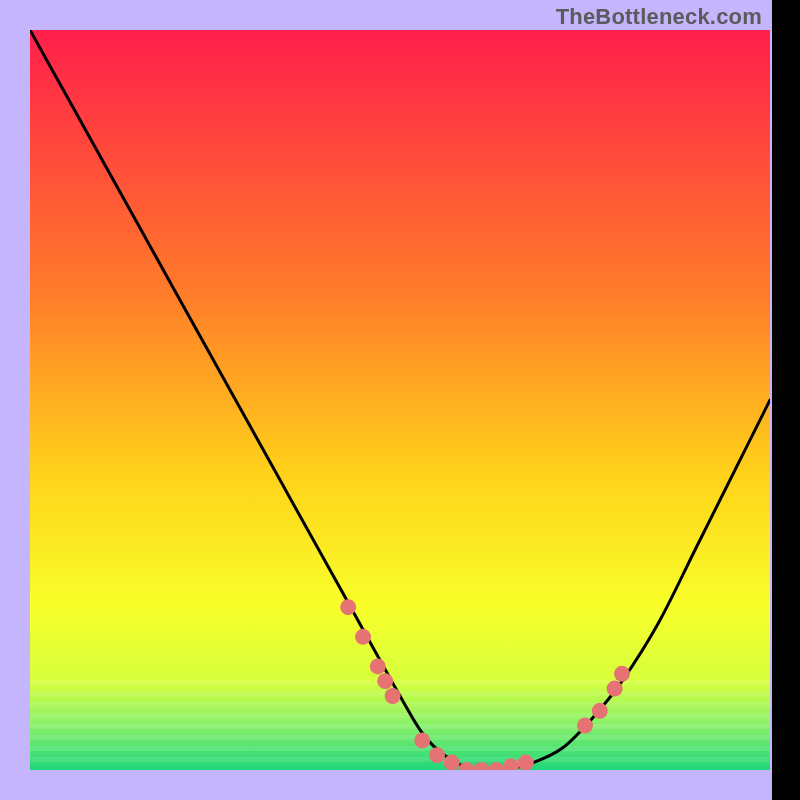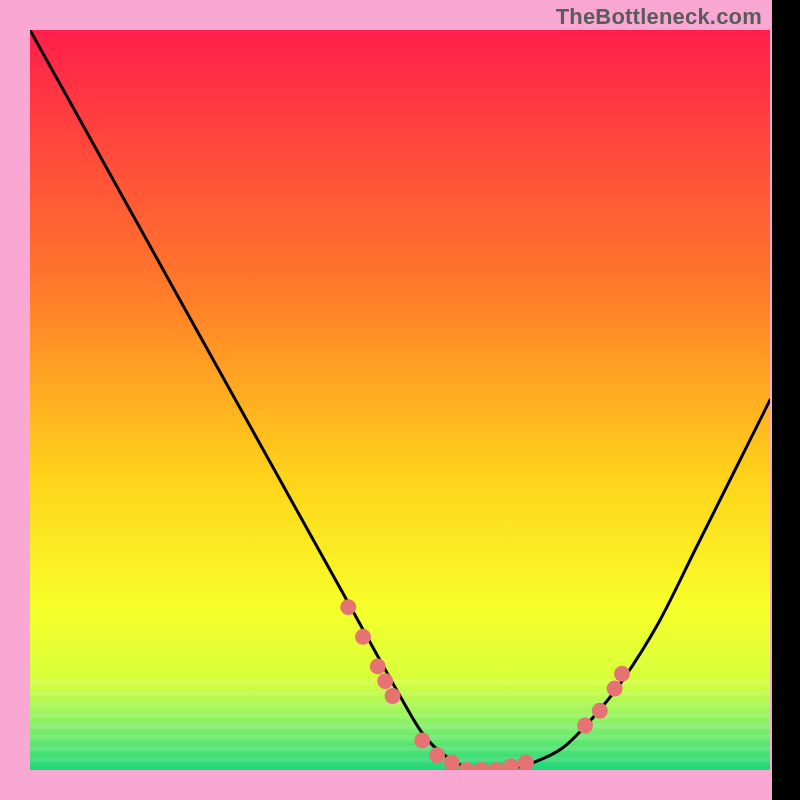--- a/index.html
+++ b/index.html
@@ -1,21 +1,21 @@
 <!DOCTYPE html>
 <html><head>
 <meta charset="utf-8">
 <style>
   * { margin: 0; padding: 0; box-sizing: border-box; }
   html, body { width: 800px; height: 800px; overflow: hidden; background: #000; }
   .frame {
     position: relative;
     width: 772px;
     height: 800px;
-    background: #f9a8d4;
+    background: #c4b5fd;
   }
   .watermark {
     position: absolute;
     top: 4px;
     right: 10px;
     font-family: Arial, Helvetica, sans-serif;
     font-size: 22px;
     font-weight: 600;
     color: #5b5b5b;
     letter-spacing: 0.2px;

